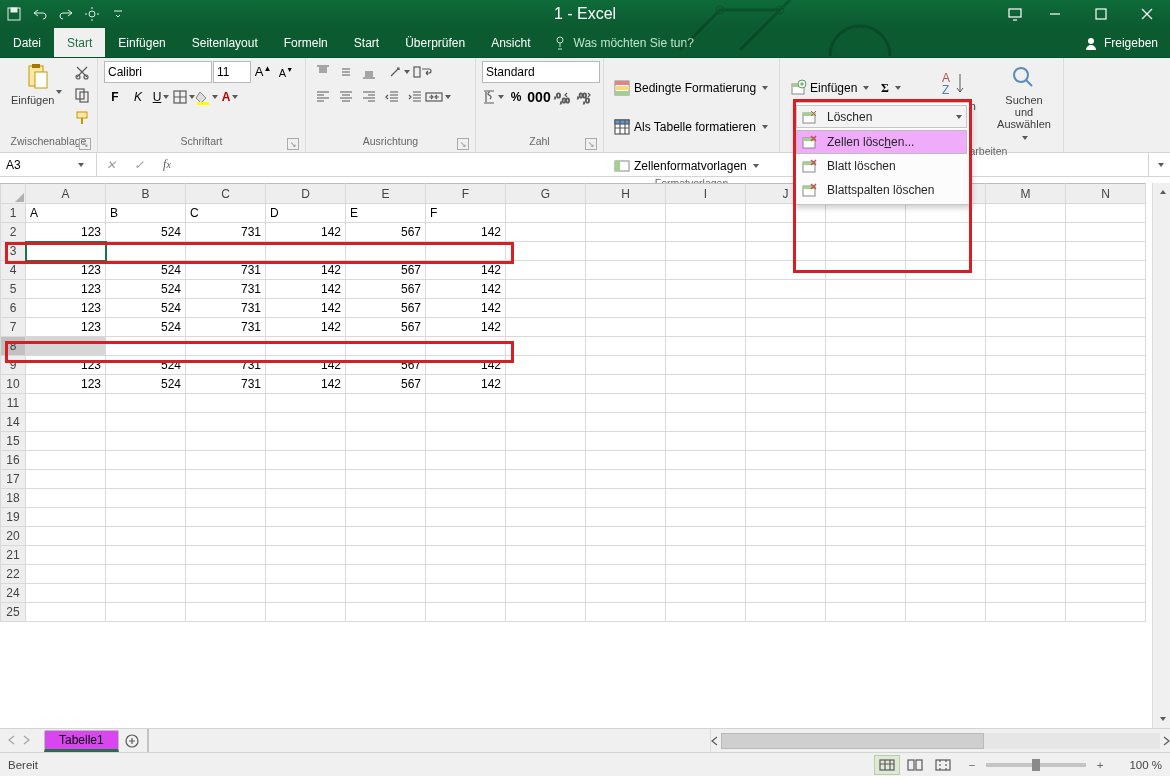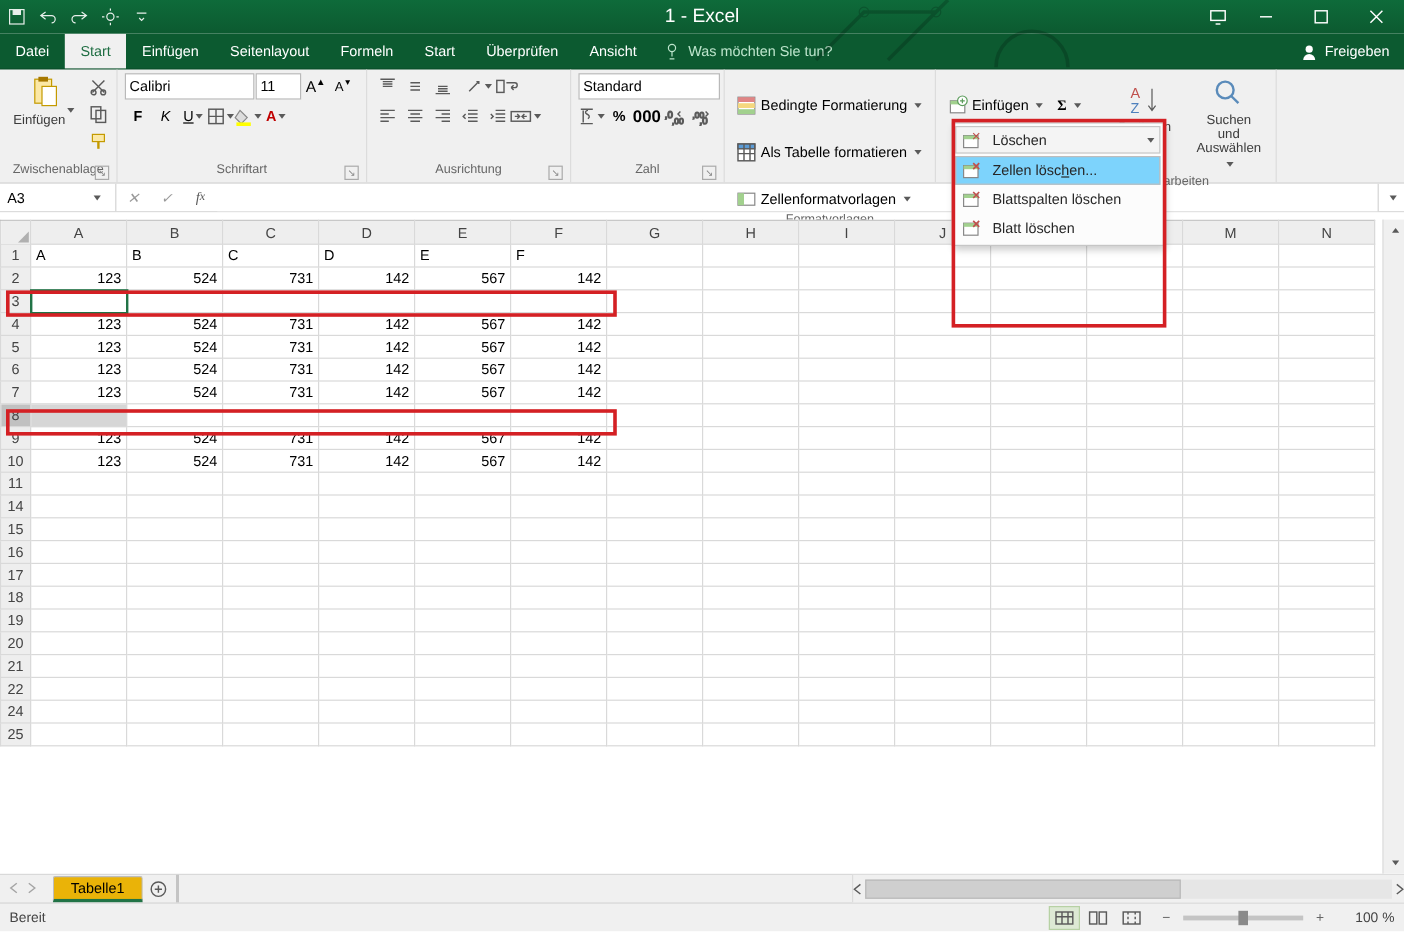--- a/index.html
+++ b/index.html
@@ -87,21 +87,21 @@
     border:1px solid #c6c6c6;
     box-shadow:2px 3px 6px rgba(0,0,0,.2);
     z-index:50;
     padding:2px;
   }
   .delete-menu .mbtn {
     height:24px; display:flex; align-items:center; gap:10px; padding:0 4px; cursor:pointer;
     border:1px solid transparent;
   }
   .delete-menu .topbtn { height:23px; border:1px solid #c6c6c6; background:#f4f4f4; margin:0 0 2px 0;}
-  .delete-menu .mbtn.selected { background:#7dd3fc; border-color:#bdbdbd;}
+  .delete-menu .mbtn.selected { background:#f0abfc; border-color:#bdbdbd;}
   .delete-menu .mico { width:16px;height:16px; display:flex;align-items:center;justify-content:center;}
   .delete-menu .mlab { font-size:12px; color:#262626; }
   .delete-menu .mlab u{ text-decoration:underline;}
   .highlight-box { position:absolute; border:3px solid #d42024; pointer-events:none; z-index:60;}
   .hb1 { left:793px; top:41px; width:179px; height:174px;}
 
   
   .fbarrow { height:24px; border-bottom:1px solid #d4d4d4; display:flex; align-items:stretch; background:#fff;}
   .namebox { width:97px; border-right:1px solid #d4d4d4; display:flex; align-items:center;}
   .namebox input { width:70px; border:none; padding:0 6px; font-size:12px; background:#fff;}
@@ -143,21 +143,21 @@
   
   .vscroll { width:18px; background:#f0f0f0; border-left:1px solid #dcdcdc; display:flex; flex-direction:column;}
   .vscroll .arr, .hscroll .arr { height:18px; display:flex;align-items:center;justify-content:center; cursor:pointer;}
   .vscroll .track { flex:1; }
 
   
   .tabstrip { height:24px; display:flex; align-items:stretch; border-top:1px solid #d4d4d4; background:#f0f0f0;}
   .tabnav { display:flex; align-items:center; gap:2px; padding:0 6px;}
   .tabnav .tn { width:14px; height:14px; cursor:pointer; opacity:.5;}
   .sheet-tabs { display:flex; align-items:flex-end; }
-  .sheet-tab { background:#eab308; border:1px solid #bdbdbd; border-bottom:3px solid #217346; padding:2px 14px; font-size:12px; cursor:pointer; margin-left:2px; border-top-left-radius:2px; border-top-right-radius:2px;}
+  .sheet-tab { background:#d946ef; border:1px solid #bdbdbd; border-bottom:3px solid #217346; padding:2px 14px; font-size:12px; cursor:pointer; margin-left:2px; border-top-left-radius:2px; border-top-right-radius:2px;}
   .addsheet { width:26px; display:flex;align-items:center;justify-content:center; cursor:pointer;}
   .tabsplitter { width:6px; cursor:col-resize; background:linear-gradient(90deg,transparent 0,transparent 2px,#c4c4c4 2px,#c4c4c4 4px,transparent 4px);}
   .hscroll { flex:1; display:flex; align-items:center; background:#f0f0f0; border-left:1px solid #dcdcdc;}
   .hscroll .track { flex:1; height:16px; background:#e6e6e6; position:relative; margin:0 2px;}
   .hscroll .thumb { position:absolute; left:0; top:0; width:60%; height:100%; background:#cfcfcf; border:1px solid #b9b9b9;}
 
   
   .statusbar { height:24px; background:#f0f0f0; border-top:1px solid #d4d4d4; display:flex; align-items:center; padding:0 8px; font-size:11.5px; color:#444;}
   .statusbar .views { margin-left:auto; display:flex; align-items:center; gap:2px;}
   .statusbar .vw { width:26px;height:20px; display:flex;align-items:center;justify-content:center; cursor:pointer; border:1px solid transparent;}
@@ -566,31 +566,31 @@
           <span class="mlab">Zellen lösc<u>h</u>en...</span>
         </div>
         <div class="mbtn">
           <span class="mico">
             <svg width="16" height="16">
               <rect x="2" y="4" width="12" height="10" fill="#fff" stroke="#888"></rect>
               <rect x="2" y="4" width="12" height="3" fill="#a2d18e"></rect>
               <path d="M10 2l5 5M15 2l-5 5" stroke="#c0504d" stroke-width="1.4"></path>
             </svg>
           </span>
-          <span class="mlab">Blattspalten löschen</span>
+          <span class="mlab">Blatt löschen</span>
         </div>
         <div class="mbtn">
           <span class="mico">
             <svg width="16" height="16">
               <rect x="2" y="4" width="12" height="10" fill="#fff" stroke="#888"></rect>
               <rect x="2" y="4" width="12" height="3" fill="#a2d18e"></rect>
               <path d="M10 2l5 5M15 2l-5 5" stroke="#c0504d" stroke-width="1.4"></path>
             </svg>
           </span>
-          <span class="mlab">Blatt löschen</span>
+          <span class="mlab">Blattspalten löschen</span>
         </div>
       </div>
   </div>
   <div class="highlight-box hb1"></div>
 </div>
 
 <div class="fbarrow">
   <div class="namebox">
     <input value="A3" style="">
     <div class="dd">

